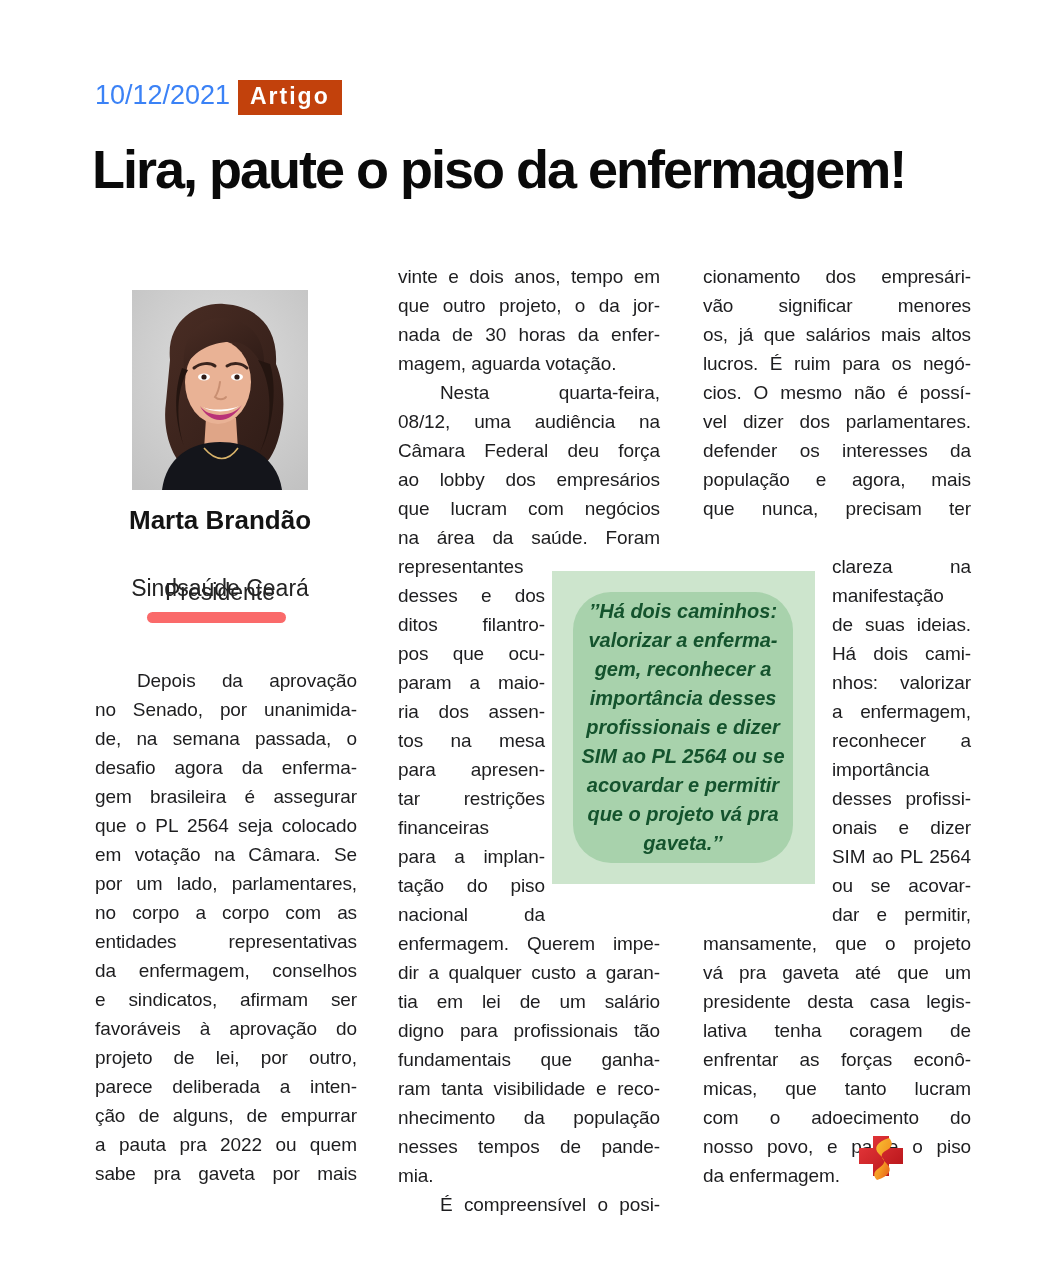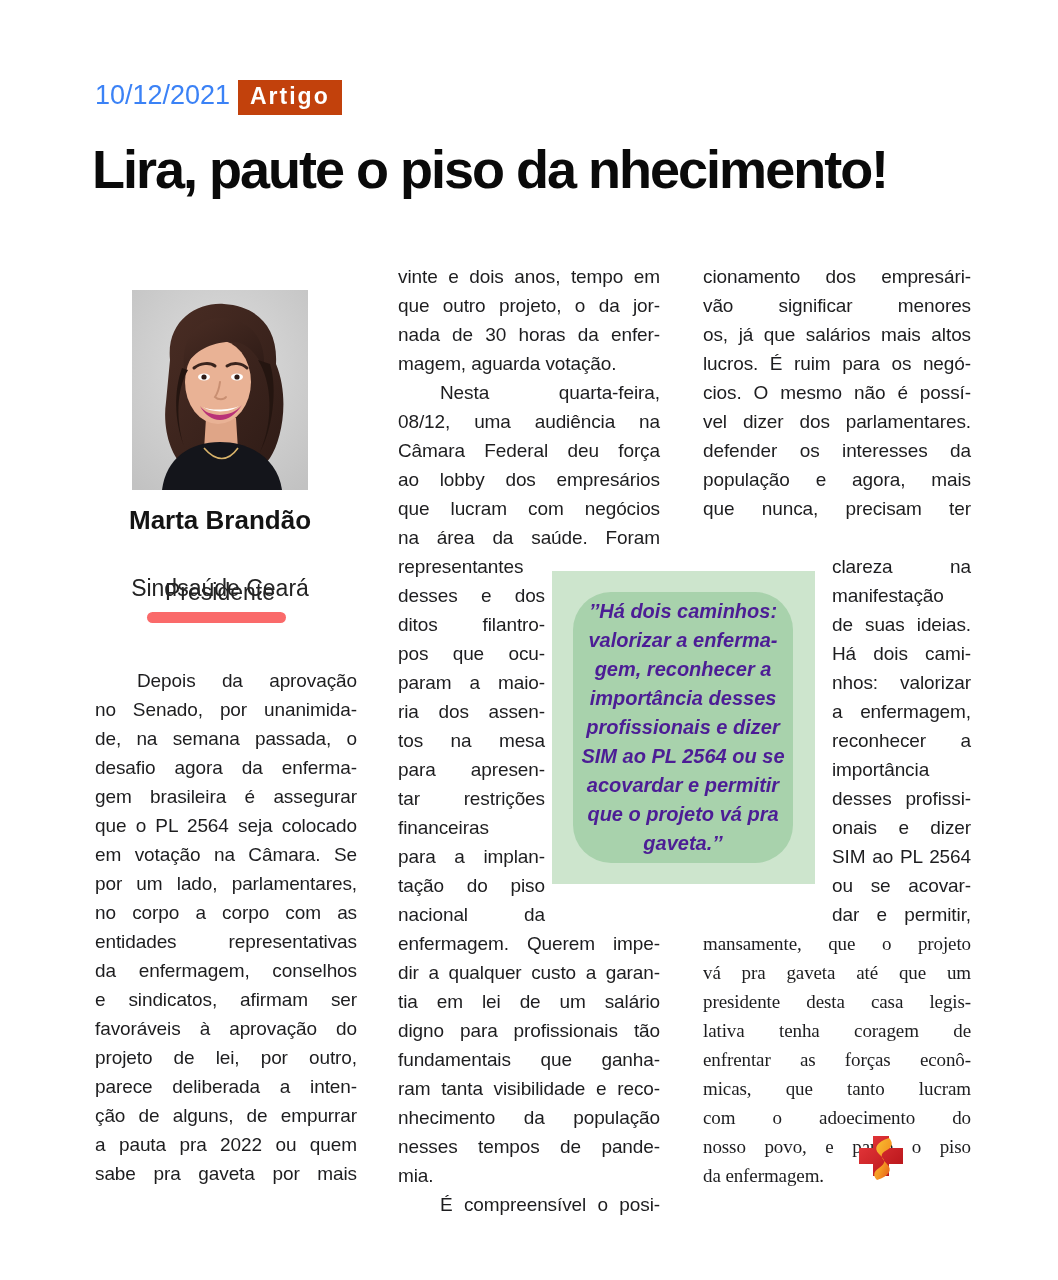--- a/index.html
+++ b/index.html
@@ -30,42 +30,42 @@
   .textseg { position:absolute; font-size:19px; line-height:29px; letter-spacing:-0.1px; color:#1d1d1f; }
   .line { text-align:justify; text-align-last:justify; }
   .line.endline { text-align-last:left; }
   .line.indent { text-indent:42px; }
   #col-left-text   { left:95px;  top:666px; width:262px; }
   #col-mid-top     { left:398px; top:262px; width:262px; }
   #col-mid-narrow  { left:398px; top:552px; width:147px; }
   #col-mid-bottom  { left:398px; top:929px; width:262px; }
   #col-right-top   { left:703px; top:262px; width:268px; }
   #col-right-narrow{ left:832px; top:552px; width:139px; }
-  #col-right-bottom{ left:703px; top:929px; width:268px;font-family:Liberation Serif, serif; }
+  #col-right-bottom{ left:703px; top:929px; width:268px; }
   
   #quote-outer { position:absolute; left:552px; top:571px; width:263px; height:313px; }
   #quote-inner {
     position:absolute; left:21px; top:21px; width:220px; height:271px; border-radius:38px;
     display:flex; align-items:center; justify-content:center;
   }
   #quote-text {
     width:230px; text-align:center; white-space:pre-line;
-    font-size:20px; line-height:29px; font-weight:bold; font-style:italic; color:#4c1d95;
+    font-size:20px; line-height:29px; font-weight:bold; font-style:italic; color:#14532d;
   }
   
   #logo { position:absolute; left:853px; top:1134px; width:56px; height:48px; }
 </style>
 </head>
 <body>
 
 <div id="page">
 
   <div id="date">10/12/2021</div>
   <div id="badge" style="background: #c2410c;">Artigo</div>
-  <h1 id="headline" style="margin:0;">Lira, paute o piso da nhecimento!</h1>
+  <h1 id="headline" style="margin:0;">Lira, paute o piso da enfermagem!</h1>
 
   <div id="photo">
     <svg width="176" height="200" viewBox="0 0 176 200">
       <defs>
         <radialGradient id="bgG" cx="50%" cy="40%" r="75%">
           <stop offset="0%" stop-color="#dedede"></stop>
           <stop offset="100%" stop-color="#c2c2c2"></stop>
         </radialGradient>
         <linearGradient id="hairG" x1="0" y1="0" x2="1" y2="1">
           <stop offset="0%" stop-color="#4a2d24"></stop>

